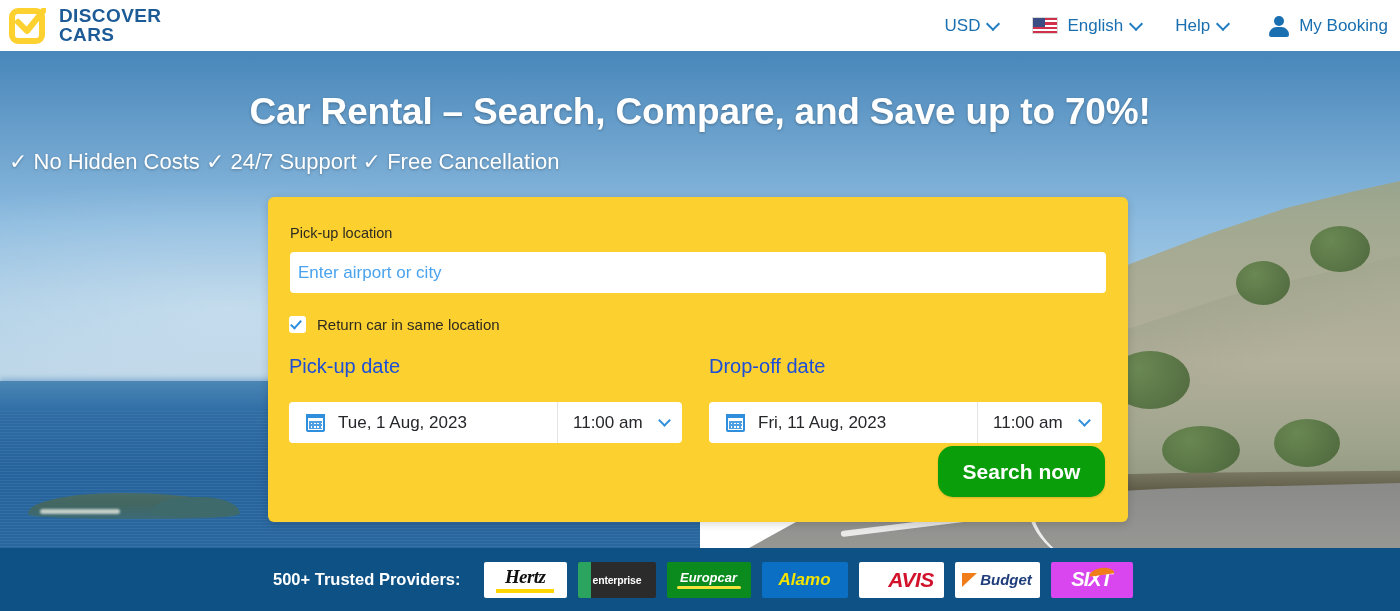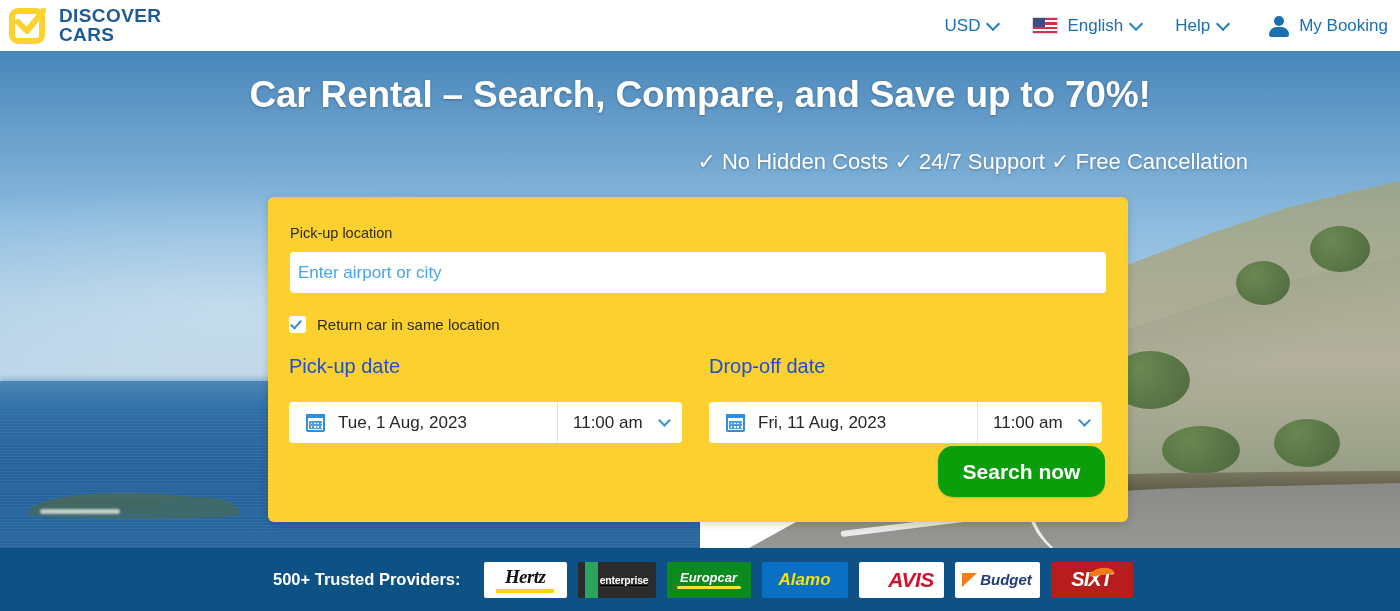--- a/index.html
+++ b/index.html
@@ -179,29 +179,29 @@
     background: rgba(255,255,255,0.8);
     transform: rotate(-7deg);
     border-radius: 3px;
   }
   .hero-overlay {
     position: absolute; inset: 0;
     background: linear-gradient(to bottom, rgba(20,60,100,0.10), rgba(20,60,100,0.0) 35%);
   }
 
   .hero-title {
-    position: absolute; top: 23px; left: 0; width: 1400px;
+    position: absolute; top: 40px; left: 0; width: 1400px;
     text-align: center;
     color: #ffffff; font-size: 37px; font-weight: bold;
     text-shadow: 0 1px 3px rgba(0,0,0,0.28);
     letter-spacing: -0.2px;
   }
   .hero-sub {
-    position: absolute; top: 98px; left: 0; width: 1248px;
-    text-align: right;
+    position: absolute; top: 98px; left: 9px; width: 1248px;
+    text-align: left;
     color: #ffffff; font-size: 22px;
     text-shadow: 0 1px 3px rgba(0,0,0,0.28);
   }
 
   
   .card {
     position: absolute; left: 268px; top: 197px;
     width: 860px; height: 325px;
     background: #fbd02f;
     border-radius: 6px;
@@ -311,21 +311,21 @@
   .logo-box {
     height: 36px; margin-right: 11px;
     display: flex; align-items: center; justify-content: center;
     border-radius: 2px; overflow: hidden; position: relative;
     cursor: pointer;
   }
   .lb-hertz { width: 83px; background: #fff; flex-direction: column; }
   .lb-hertz .t { color: #101010; font-size: 19px; font-weight: bold; font-style: italic; letter-spacing: -0.6px; font-family: "Liberation Serif", serif; }
   .lb-hertz .u { width: 58px; height: 4px; background: #ffd400; margin-top: 1px; }
 
-  .lb-ent { width: 78px; background: #2b2b2b; justify-content: center; text-decoration: underline; }
+  .lb-ent { width: 78px; background: #2b2b2b; justify-content: flex-start; }
   .lb-ent .strip { width: 13px; height: 36px; background: #2aa45f; flex: none; }
   .lb-ent .t { color: #fff; font-size: 10.5px; font-weight: bold; margin-left: 2px; letter-spacing: -0.2px; }
 
   .lb-euro { width: 84px; background: #0b8a1e; flex-direction: column; }
   .lb-euro .t { color: #fff; font-size: 13px; font-weight: bold; font-style: italic; }
   .lb-euro .u { width: 64px; height: 3px; background: #f3e23a; margin-top: 1px; border-radius: 2px; }
 
   .lb-alamo { width: 86px; background: #0b6fc4; }
   .lb-alamo .t { color: #f5e400; font-size: 17px; font-weight: bold; font-style: italic; }
 
@@ -333,21 +333,21 @@
   .lb-avis .t { color: #d2112b; font-size: 21px; font-weight: bold; font-style: italic; letter-spacing: -0.5px; margin-left: 20px; }
 
   .lb-budget { width: 85px; background: #fff; }
   .lb-budget .tri {
     width: 0; height: 0; border-left: 15px solid #f07d1a;
     border-bottom: 14px solid transparent; border-top: 0;
     margin-right: 3px;
   }
   .lb-budget .t { color: #1f3d7a; font-size: 15px; font-weight: bold; font-style: italic; }
 
-  .lb-sixt { width: 82px; background: #b91c1c; }
+  .lb-sixt { width: 82px; background: #d946ef; }
   .lb-sixt .t { color: #fff; font-size: 20px; font-weight: bold; font-style: italic; letter-spacing: -1px; position: relative; }
   .lb-sixt .acc {
     position: absolute; left: 18px; top: 0px; width: 25px; height: 7px;
     background: #f07d1a; border-radius: 50% 50% 0 0 / 100% 100% 0 0;
     transform: rotate(-8deg);
   }
 </style>
 </head>
 <body>
 

